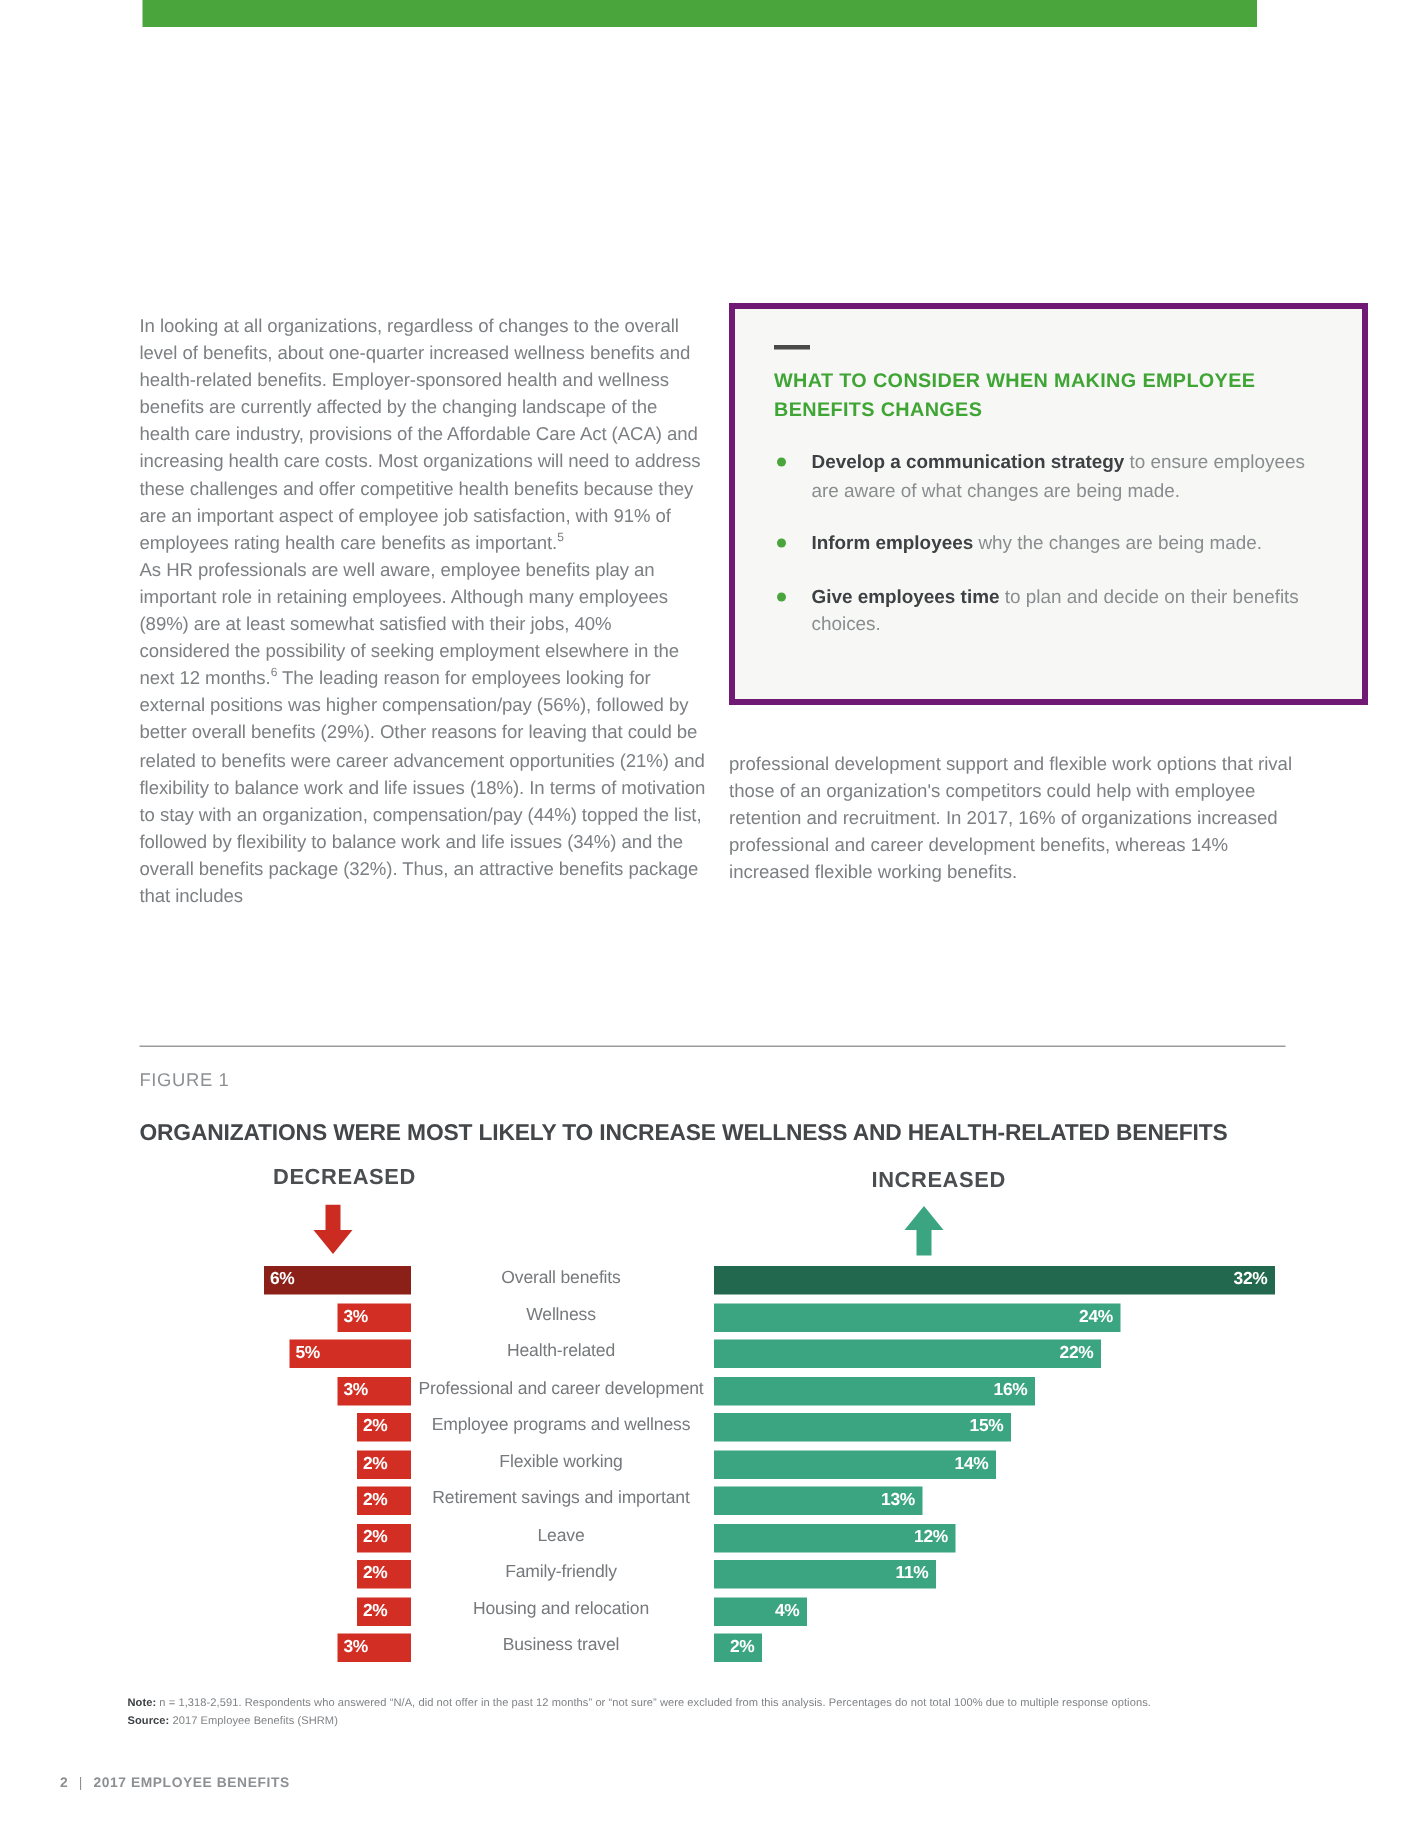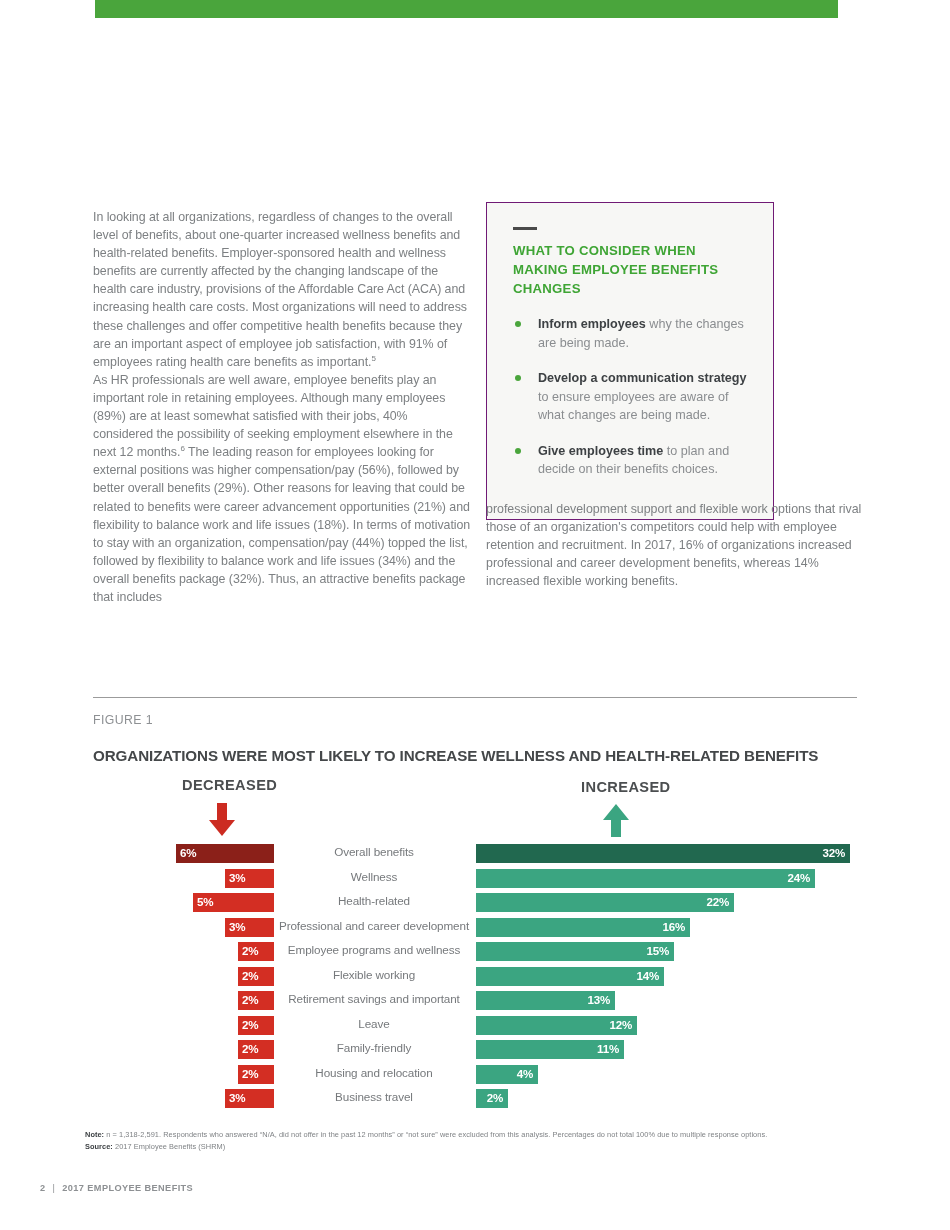--- a/index.html
+++ b/index.html
@@ -51,24 +51,24 @@
     color: #43a236;
     font-size: 15.4px;
     font-weight: bold;
     letter-spacing: -0.1px;
     margin-top: 24px;
     margin-bottom: 8px;
   }
 
   
   .callout {
-    border: 1px solid #701a75;
+    border: 4px solid #701a75;
     background: #f7f7f5;
     padding: 24px 26px 28px 26px;
-    width: 288px;
+    width: 426px;
   }
   .callout-rule {
     width: 24px;
     height: 3px;
     background: #4a4a4a;
     margin-bottom: 11px;
   }
   .callout-title {
     color: #3fa535;
     font-size: 13.2px;
@@ -279,25 +279,25 @@
   </p>
 </div>
 
 <div class="col-right">
   <div class="callout">
     <div class="callout-rule"></div>
     <div class="callout-title">WHAT TO CONSIDER WHEN MAKING EMPLOYEE BENEFITS CHANGES</div>
     <ul class="callout-list">
       <li>
         <span class="dot"></span>
-        <b>Inform employees</b><span> why the changes are being made.</span>
+        <b>Develop a communication strategy</b><span> to ensure employees are aware of what changes are being made.</span>
       </li>
       <li>
         <span class="dot"></span>
-        <b>Develop a communication strategy</b><span> to ensure employees are aware of what changes are being made.</span>
+        <b>Inform employees</b><span> why the changes are being made.</span>
       </li>
       <li>
         <span class="dot"></span>
         <b>Give employees time</b><span> to plan and decide on their benefits choices.</span>
       </li>
     </ul>
   </div>
 </div>
 
 <p class="right-para">professional development support and flexible work options that rival those of an organization's competitors could help with employee retention and recruitment. In 2017, 16% of organizations increased professional and career development benefits, whereas 14% increased flexible working benefits.</p>
@@ -338,21 +338,21 @@
       </div>
     </div>
 
     <div class="row">
       <div class="bar-left-wrap" style="width:49px">
         <div class="bar-left" style="background:#d32e23">
           <span class="val">3%</span>
         </div>
       </div>
       <div class="cat-label">Wellness</div>
-      <div class="bar-right-wrap" style="width:339px">
+      <div class="bar-right-wrap" style="width:271px">
         <div class="bar-right" style="background:#3ba581">
           <span class="val">24%</span>
         </div>
       </div>
     </div>
 
     <div class="row">
       <div class="bar-left-wrap" style="width:81px">
         <div class="bar-left" style="background:#d32e23">
           <span class="val">5%</span>

